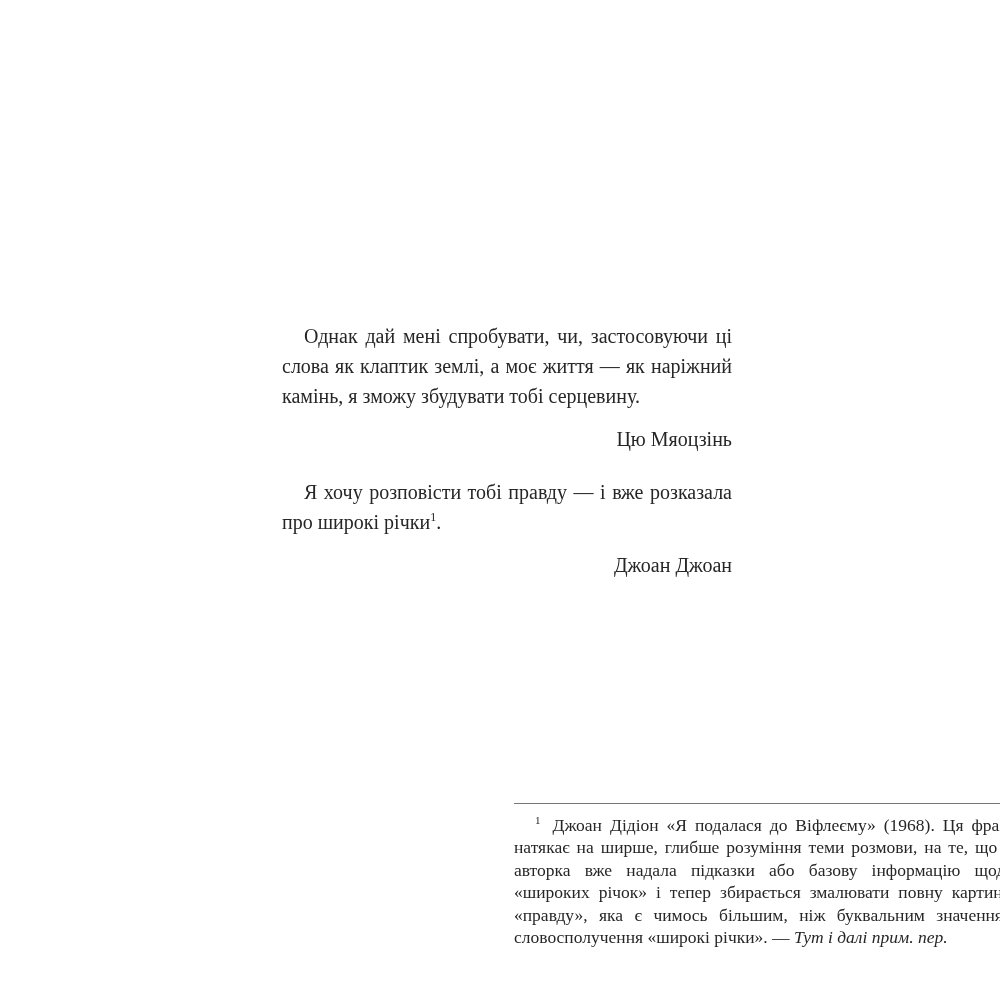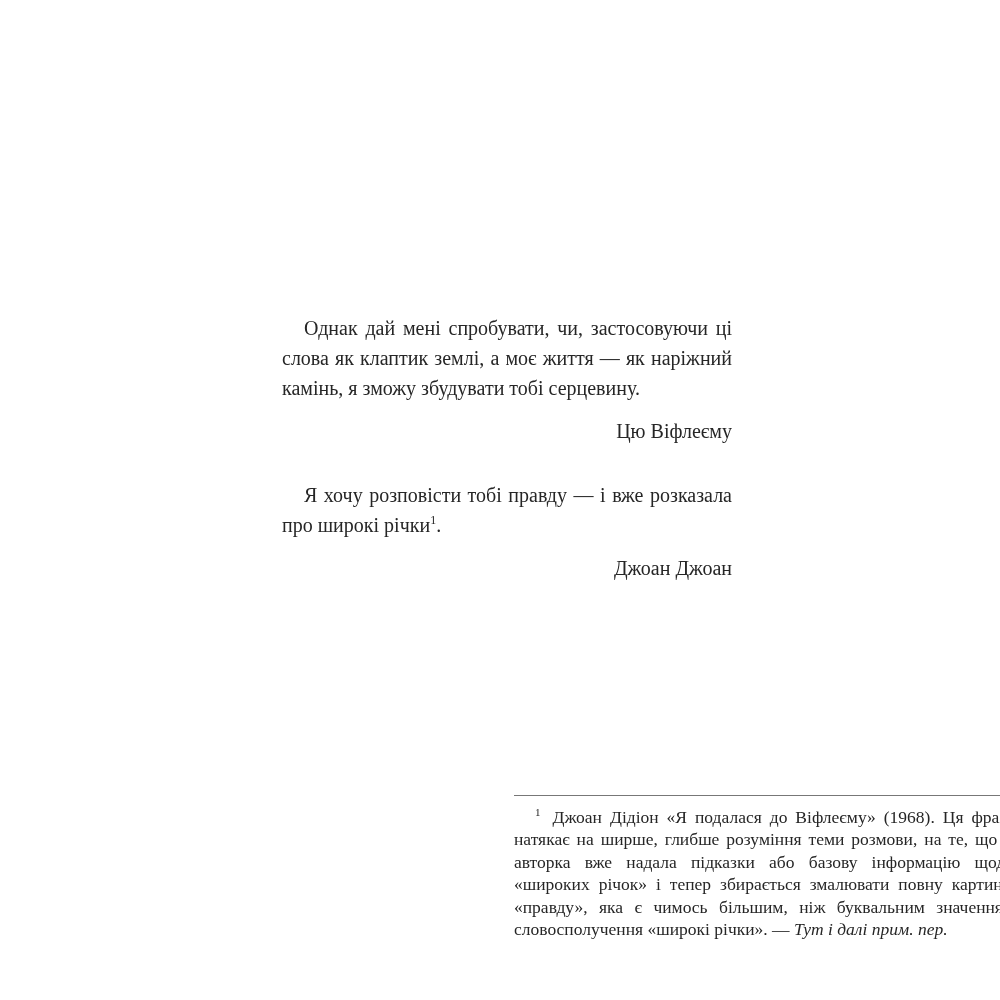--- a/index.html
+++ b/index.html
@@ -12,36 +12,36 @@
     width: 1000px;
     height: 1000px;
     background: #ffffff;
     overflow: hidden;
     font-family: "Liberation Serif", "DejaVu Serif", serif;
     color: #262626;
   }
   .text-column {
     position: absolute;
     left: 257px;
-    top: 4px;
+    top: 12px;
     width: 500px;
   }
   
   .epigraph-block {
     margin: 309px 25px 0 25px;
     font-size: 20px;
     line-height: 30px;
   }
   .epigraph-text {
     margin: 0;
     text-align: justify;
     text-indent: 22px;
   }
   .epigraph-text.second {
-    margin-top: 34px;
+    margin-top: 23px;
   }
   .attribution {
     margin: 13px 0 0 0;
     text-align: right;
   }
   .footnote-ref {
     font-size: 12px;
     line-height: 0;
     vertical-align: super;
   }
@@ -80,21 +80,21 @@
 </head>
 <body>
 
 <div class="page">
   <div class="text-column">
 
     <div class="epigraph-block">
 
       <p class="epigraph-text">Однак дай мені спробувати, чи, застосовуючи ці слова як клаптик землі, а моє життя — як наріжний камінь, я зможу збудувати тобі серцевину.</p>
 
-      <p class="attribution">Цю Віфлеєму</p>
+      <p class="attribution">Цю Мяоцзінь</p>
 
       <p class="epigraph-text second"><span>Я хочу розповісти тобі правду — і вже розказала про широкі річки</span><sup class="footnote-ref">1</sup><span>.</span></p>
 
       <p class="attribution">Джоан Джоан</p>
 
     </div>
 
     <div class="footnote-section">
       <hr class="footnote-rule">
       <p class="footnote-text"><sup class="footnote-marker">1</sup><span>Джоан Дідіон «Я подалася до Віфлеєму» (1968). Ця фраза натякає на ширше, глибше розуміння теми розмови, на те, що її авторка вже надала підказки або базову інформацію щодо «широких річок» і тепер збирається змалювати повну картину, «правду», яка є чимось більшим, ніж буквальним значенням словосполучення «широкі річки». — </span><span class="translator-note">Тут і далі прим. пер.</span></p>

